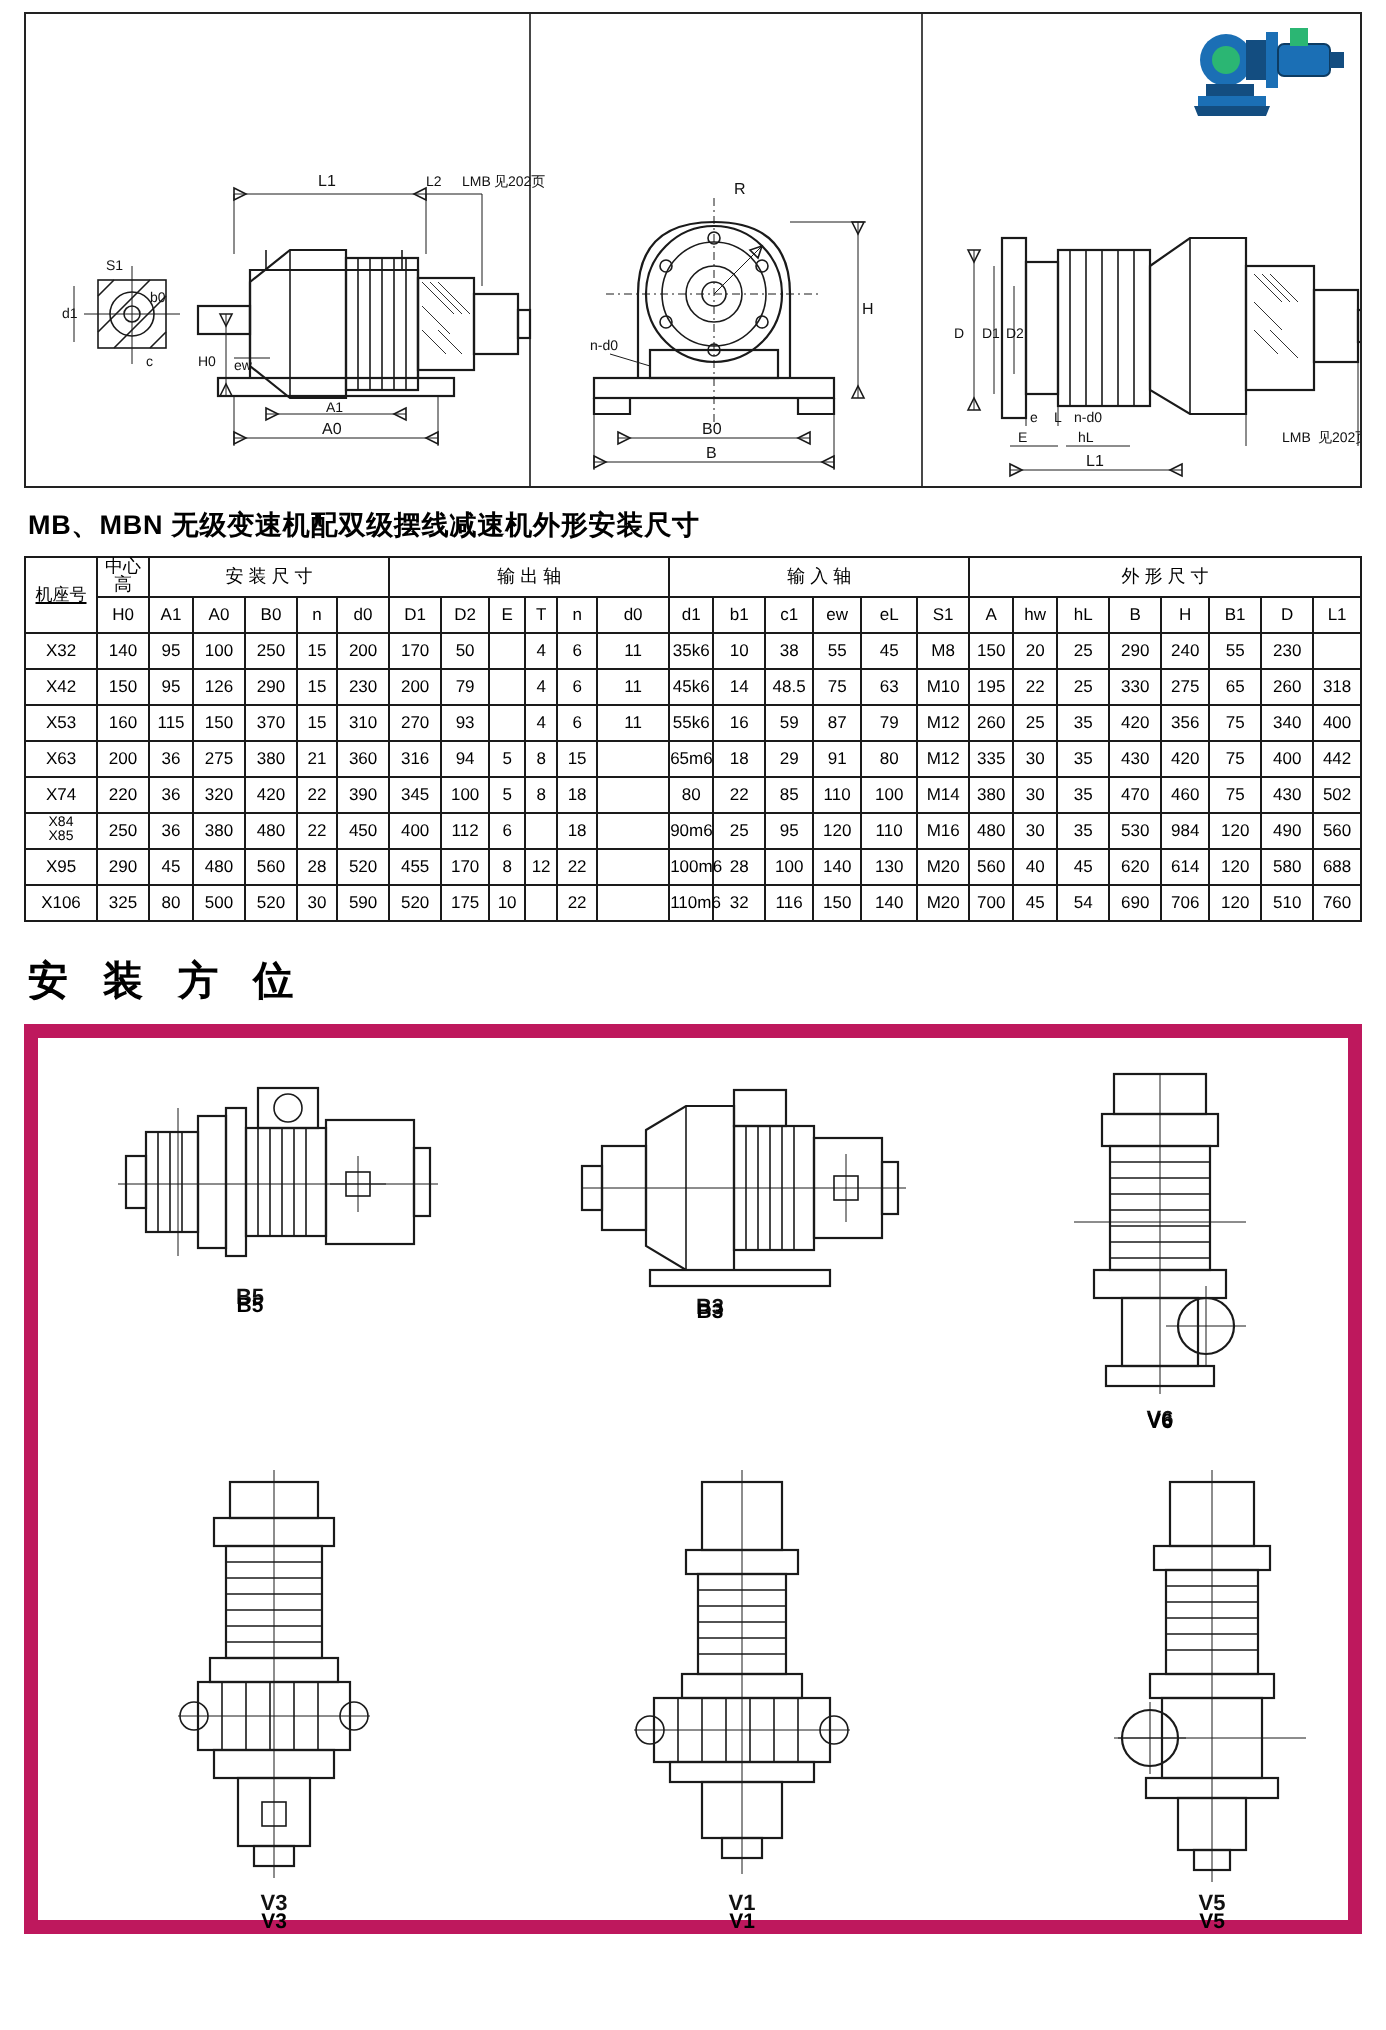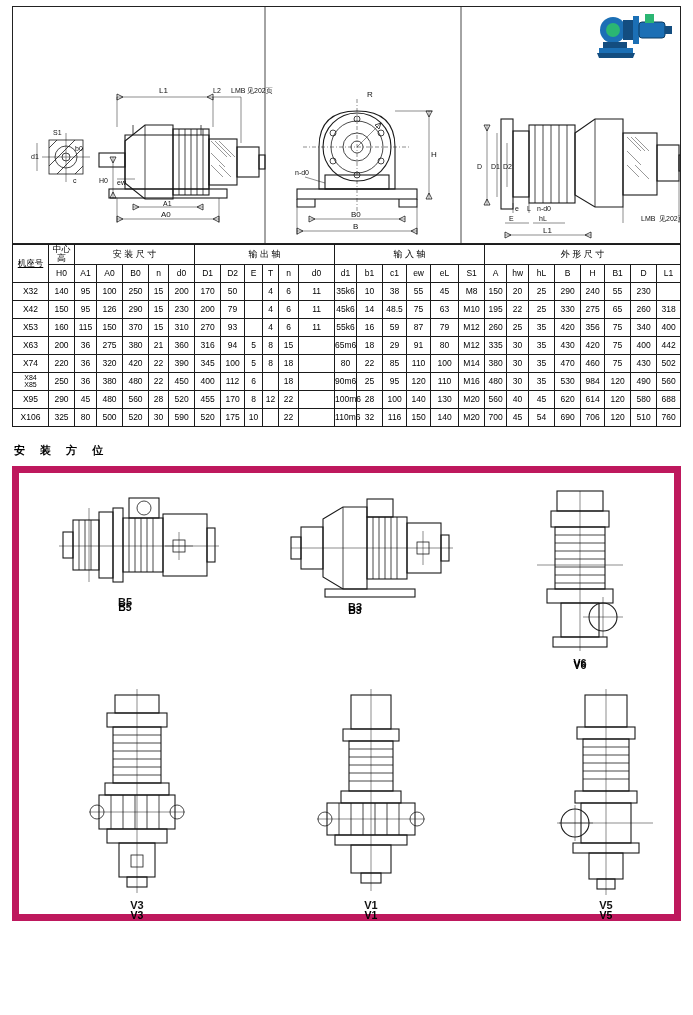--- a/index.html
+++ b/index.html
@@ -13,21 +13,21 @@
   
   .top-band{position:relative;margin:6px 12px 0 12px;height:238px;border:1px solid #222;box-sizing:border-box;}
 
   .logo{position:absolute;right:14px;top:4px;width:90px;height:56px;}
 
   
   .sec-title{
     font-size:13.5px;font-weight:bold;margin:10px 0 6px 14px;letter-spacing:0.4px;
   }
   .sec-title2{
-    font-size:11px;font-weight:bold;margin:16px 0 8px 14px;letter-spacing:6px;
+    font-size:20px;font-weight:bold;margin:16px 0 8px 14px;letter-spacing:6px;
   }
 
   
   table.spec{
     border-collapse:collapse;margin:0 12px;width:669px;
     font-size:8.5px;table-layout:fixed;
   }
   table.spec th, table.spec td{
     border:1px solid #1a1a1a;text-align:center;vertical-align:middle;
     padding:0;height:17px;line-height:1.05;font-weight:normal;
@@ -224,20 +224,21 @@
         <text class="tx8" x="78" y="226">L1</text>
 
         <text class="tx" x="176" y="214">LMB</text>
         <text class="tx" x="194" y="214">见202页</text>
         <line class="thin" x1="158" y1="200" x2="158" y2="216"></line>
         <line class="thin" x1="214" y1="174" x2="214" y2="216"></line>
       </g>
     </svg>
   </div>
 
+  <div class="sec-title">MB、MBN 无级变速机配双级摆线减速机外形安装尺寸</div>
 
   <table class="spec">
     <colgroup>
       <col style="width:36px">
         <col style="width:26px">
         <col style="width:22px">
         <col style="width:26px">
         <col style="width:26px">
       <col style="width:20px">
         <col style="width:26px">

